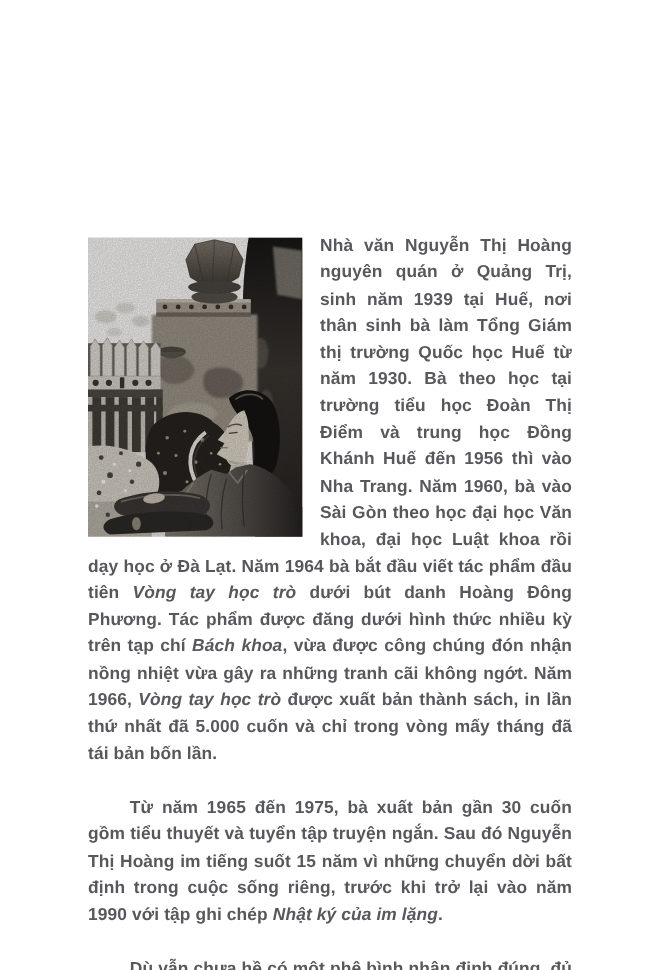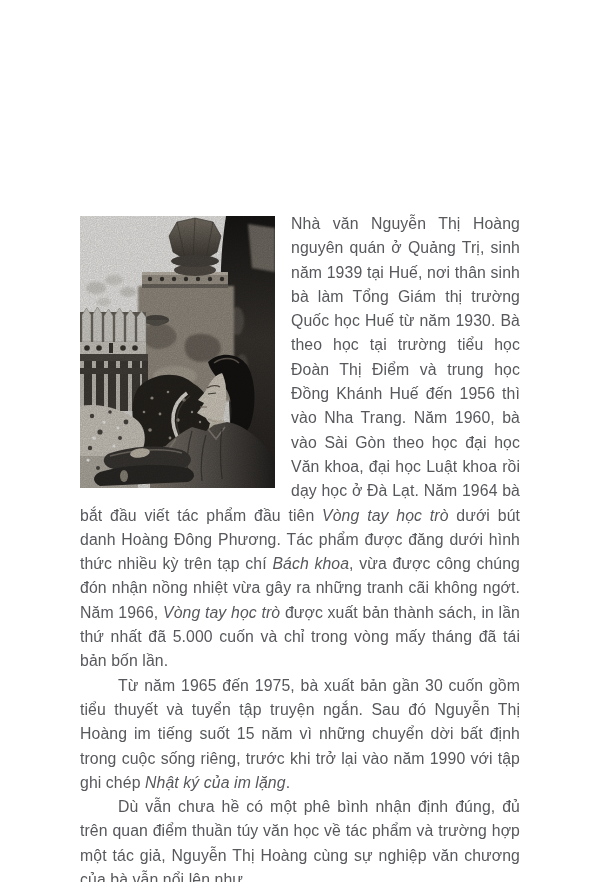--- a/index.html
+++ b/index.html
@@ -13,22 +13,22 @@
     color:#57585c;
     font-size:15.8px; line-height:24.3px;
     text-align:justify;
     letter-spacing:0.1px;
   }
   figure.photo {
     float:left; width:195px; height:272px;
     margin:4px 16px 0 0; padding:0;
   }
   figure.photo svg { display:block; width:195px; height:272px; }
-  p { margin:0; padding:0; }
-  p.indent { text-indent:38px; }
+  p { margin:0; padding:0;font-weight:bold; }
+  p.indent { text-indent:38px;margin-top:25px; }
   em { font-style:italic; }
 </style>
 </head>
 <body>
 
 <div class="page">
   <div class="article">
 
     <figure class="photo">
       <svg viewBox="0 0 195 272" xmlns="http://www.w3.org/2000/svg">

